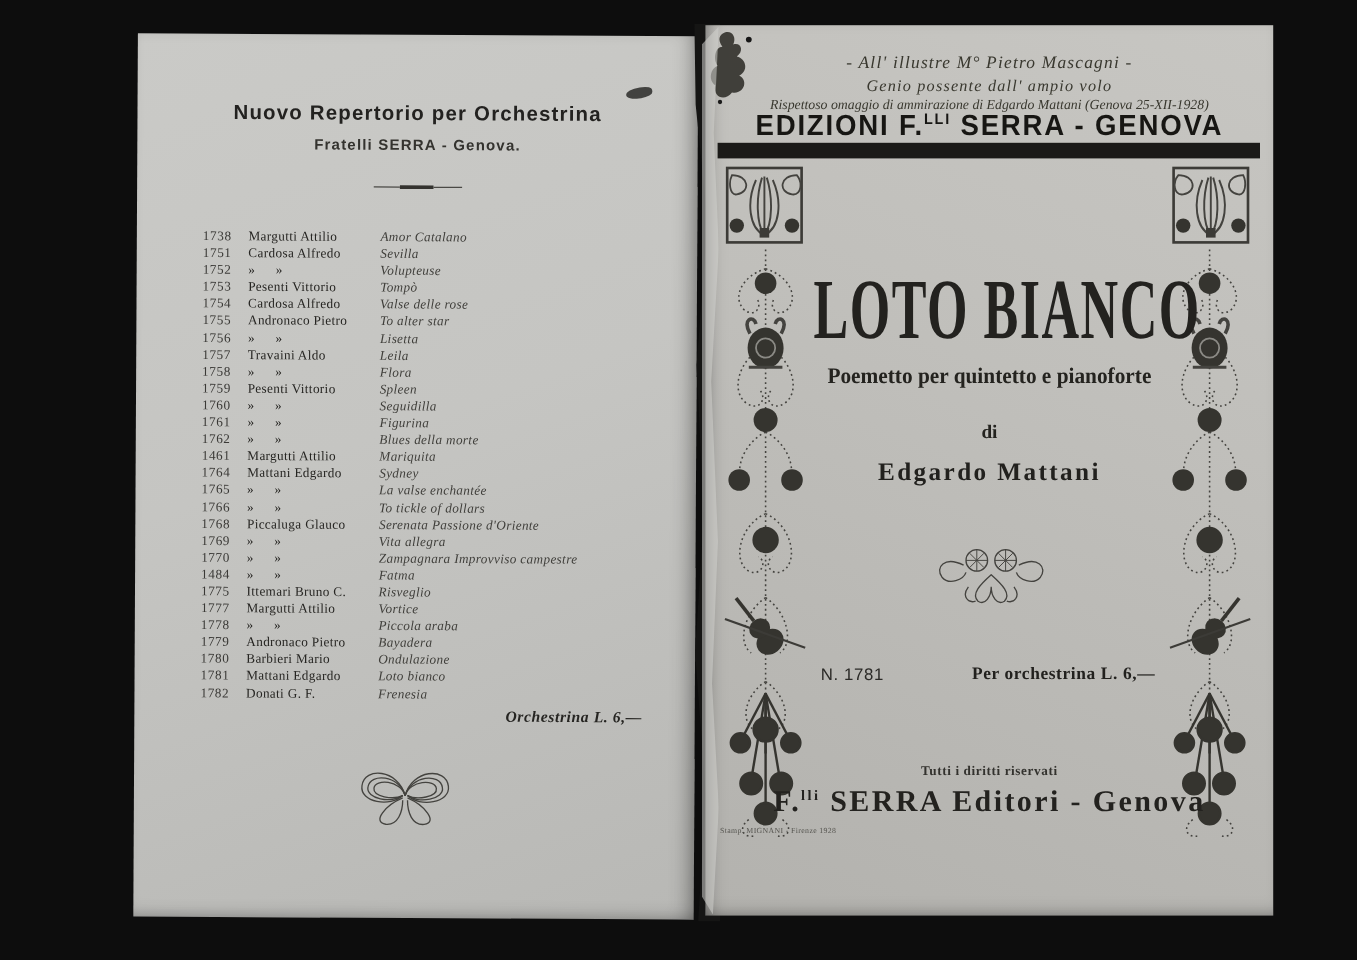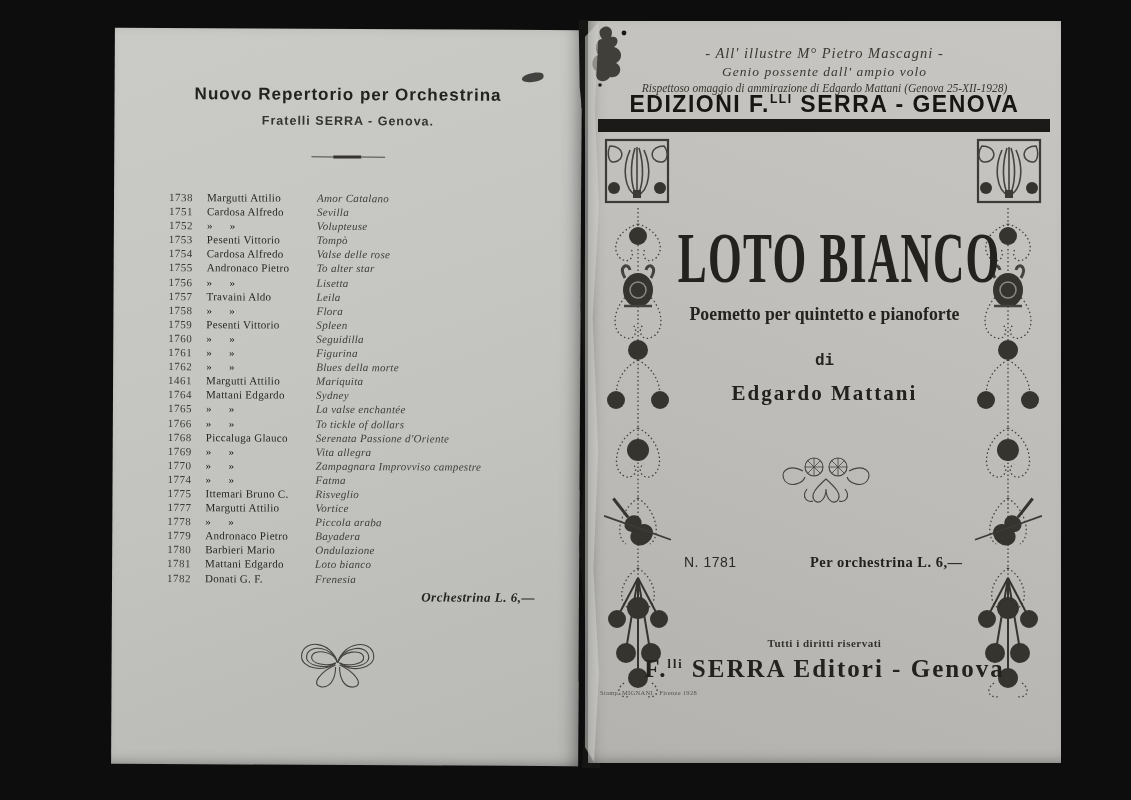--- a/index.html
+++ b/index.html
@@ -57,21 +57,21 @@
   .orn-col { position:absolute; top:117px; width:76px; height:565px; }
   .orn-col.left  { left:12px; }
   .orn-col.right { left:382px; transform:scaleX(-1); }
 
   .main-title { position:absolute; top:198px; left:0; width:100%; text-align:center;
     font-weight:bold; font-size:70px; color:#23221f; letter-spacing:2px;
     transform:scale(0.62,1.02); white-space:nowrap; }
   .subtitle { position:absolute; top:283px; left:0; width:100%; text-align:center;
     font-weight:bold; font-size:18.5px; color:#24231f; transform:scaleX(.96); }
   .di-label { position:absolute; top:331px; left:0; width:100%; text-align:center;
-    font-weight:bold; font-size:16px; color:#24231f;font-family:Liberation Mono, monospace; }
+    font-weight:bold; font-size:16px; color:#24231f; }
   .author { position:absolute; top:360px; left:0; width:100%; text-align:center;
     font-weight:bold; font-size:21px; letter-spacing:2px; color:#22211e; }
   .floral { position:absolute; top:428px; left:185px; }
 
   .num-price-row { position:absolute; top:533px; left:0; width:100%; }
   .cat-no { position:absolute; left:96px; font-family:"Liberation Sans", sans-serif; font-size:14px; color:#2b2a27; letter-spacing:.5px;}
   .price  { position:absolute; left:222px; font-weight:bold; font-size:14.5px; color:#22211e; letter-spacing:.5px;}
 
   .rights { position:absolute; top:616px; left:0; width:100%; text-align:center;
     font-weight:bold; font-size:11px; color:#33322e; letter-spacing:.5px;}
@@ -216,21 +216,21 @@
           <span class="cat-title">Vita allegra</span>
         </div>
 
         <div class="cat-row">
           <span class="cat-num">1770</span>
           <span class="cat-composer">»  »</span>
           <span class="cat-title">Zampagnara Improvviso campestre</span>
         </div>
 
         <div class="cat-row">
-          <span class="cat-num">1774</span>
+          <span class="cat-num">1484</span>
           <span class="cat-composer">»  »</span>
           <span class="cat-title">Fatma</span>
         </div>
 
         <div class="cat-row">
           <span class="cat-num">1775</span>
           <span class="cat-composer">Ittemari Bruno C.</span>
           <span class="cat-title">Risveglio</span>
         </div>
 

